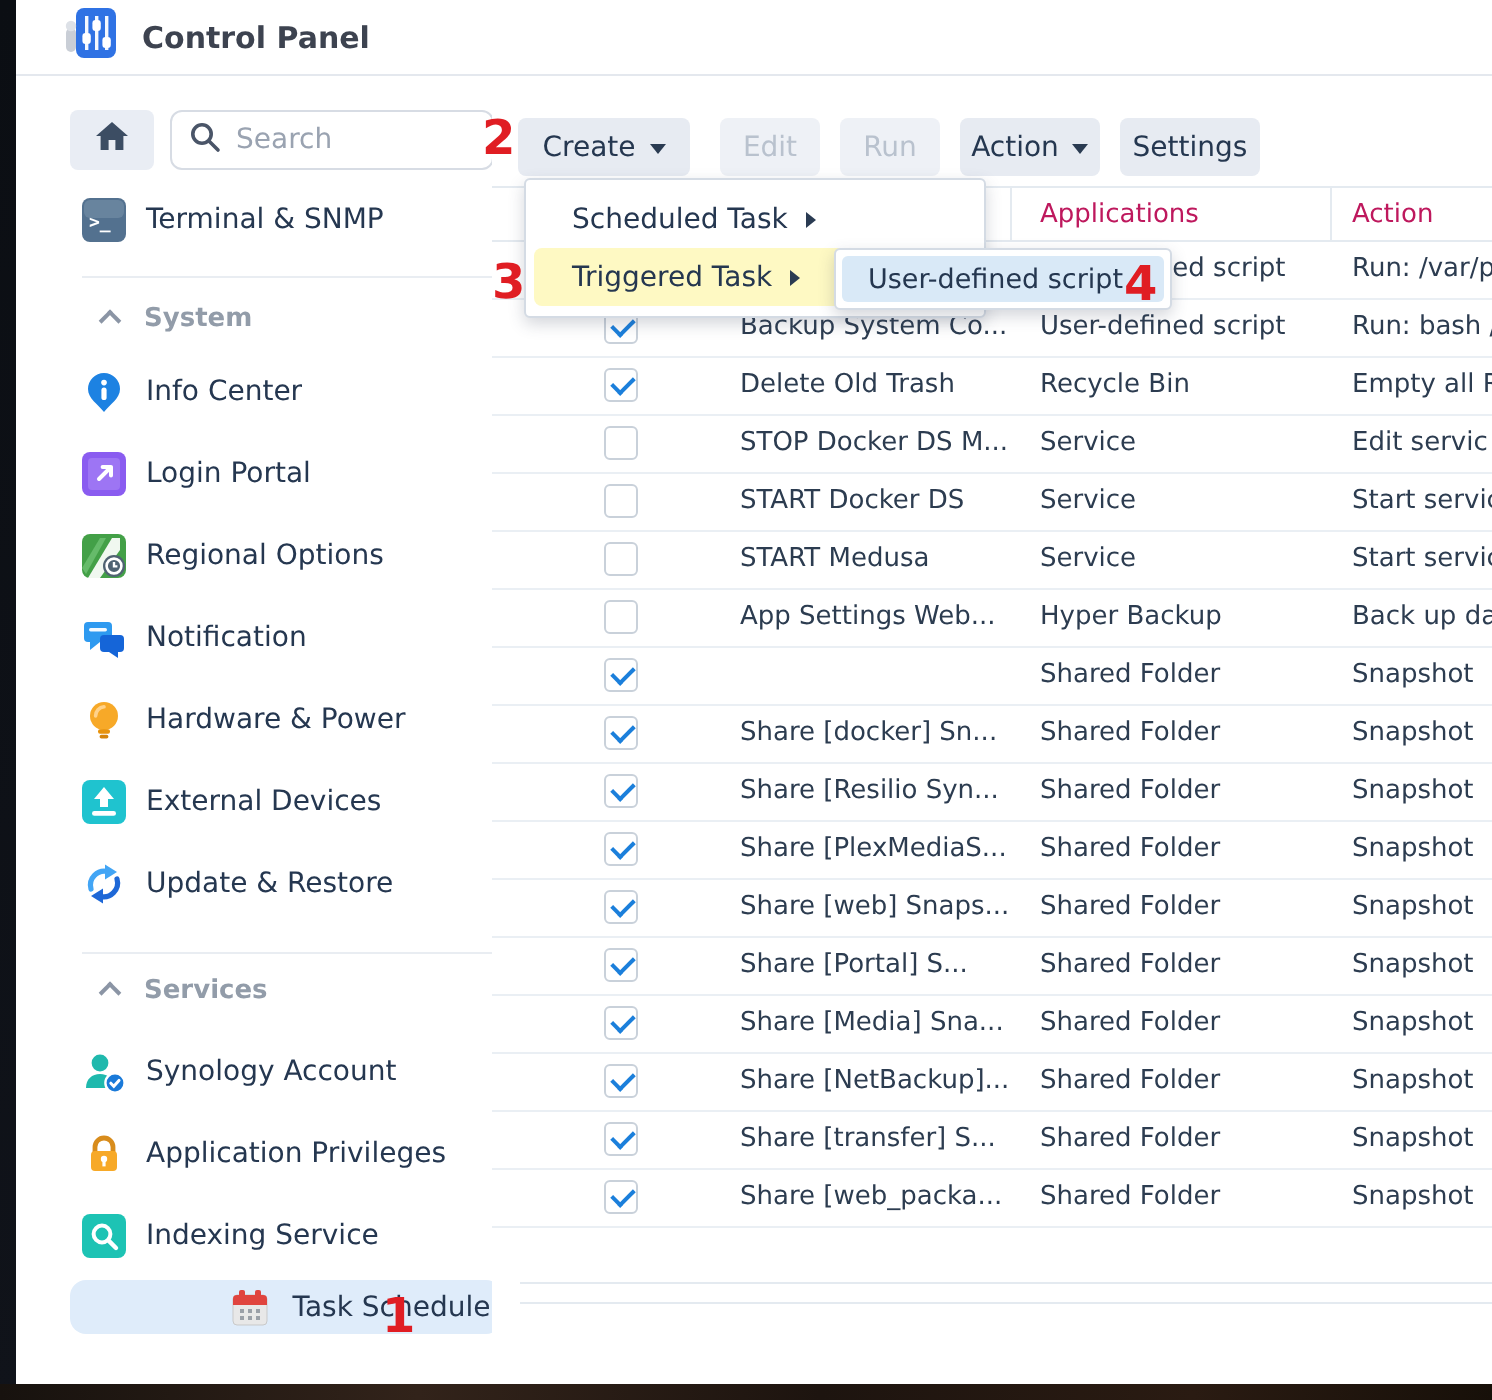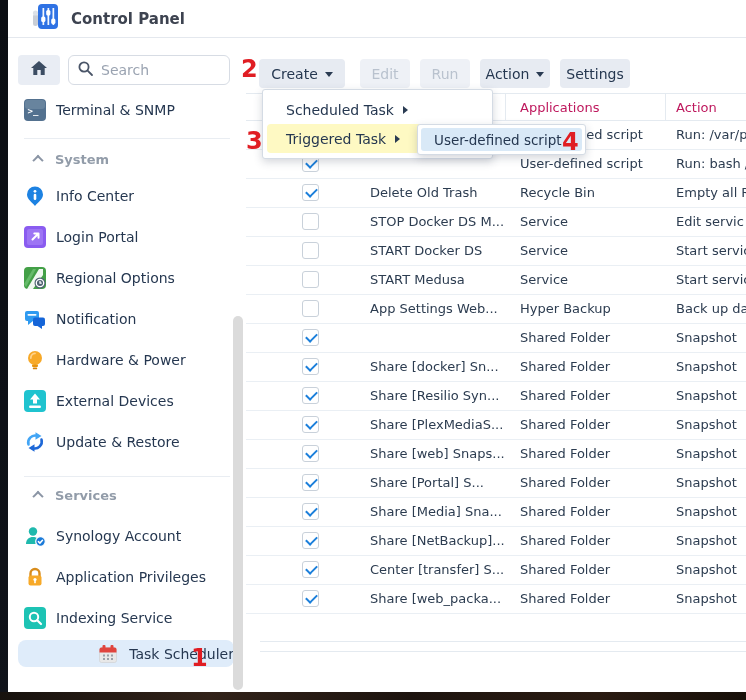--- a/index.html
+++ b/index.html
@@ -11,21 +11,21 @@
     background:linear-gradient(90deg,#17120e,#32231a 28%,#1d140f 55%,#2a1b12 80%,#171009); }
 
   .window { position:absolute; left:8px; top:0; width:738px; height:692px; background:#fff; }
 
   
   .win-header { position:absolute; left:0; top:0; width:100%; height:38px; background:#fff;
     border-bottom:1px solid #e4e8ee; display:flex; align-items:center; padding-left:24px; gap:12px; }
   .win-title { font-size:15px; font-weight:bold; color:#3d4350; }
 
   
-  .sidebar { position:absolute; left:0; top:38px; width:238px; height:654px; background:#fff;padding-left:23px; }
+  .sidebar { position:absolute; left:17px; top:38px; width:238px; height:654px; background:#fff;padding-left:23px; }
   .side-divider-v { position:absolute; left:238px; top:38px; width:1px; height:654px; background:#dbe1ea; }
 
   .home-btn { position:absolute; left:10px; top:17px; width:42px; height:30px; background:#e9edf4;
     border-radius:4px; display:flex; align-items:center; justify-content:center; cursor:pointer; }
   .search-box { position:absolute; left:60px; top:17px; width:162px; height:30px; background:#fff;
     border:1px solid #d7dce4; border-radius:6px; display:flex; align-items:center; padding:0 8px; gap:7px; }
   .search-box input { border:none; outline:none; width:110px; font-size:14px; color:#3a4556;
     font-family:"DejaVu Sans","Liberation Sans",sans-serif; }
   .search-box input::placeholder { color:#9aa3b1; }
 
@@ -334,20 +334,21 @@
 
     <div class="tbody">
       <div class="trow">
         <span class="cb checked"></span>
         <span class="cell cname"></span>
         <span class="cell capp">User-defined script</span>
         <span class="cell cact">Run: /var/p</span>
       </div>
       <div class="trow">
         <span class="cb checked"></span>
+        <span class="cell cname">Backup System Co...</span>
         <span class="cell capp">User-defined script</span>
         <span class="cell cact">Run: bash /</span>
       </div>
       <div class="trow">
         <span class="cb checked"></span>
         <span class="cell cname">Delete Old Trash</span>
         <span class="cell capp">Recycle Bin</span>
         <span class="cell cact">Empty all R</span>
       </div>
       <div class="trow">
@@ -416,21 +417,21 @@
         <span class="cell cact">Snapshot</span>
       </div>
       <div class="trow">
         <span class="cb checked"></span>
         <span class="cell cname">Share [NetBackup]...</span>
         <span class="cell capp">Shared Folder</span>
         <span class="cell cact">Snapshot</span>
       </div>
       <div class="trow">
         <span class="cb checked"></span>
-        <span class="cell cname">Center [transfer] S...</span>
+        <span class="cell cname">Share [transfer] S...</span>
         <span class="cell capp">Shared Folder</span>
         <span class="cell cact">Snapshot</span>
       </div>
       <div class="trow">
         <span class="cb checked"></span>
         <span class="cell cname">Share [web_packa...</span>
         <span class="cell capp">Shared Folder</span>
         <span class="cell cact">Snapshot</span>
       </div>
     </div>

